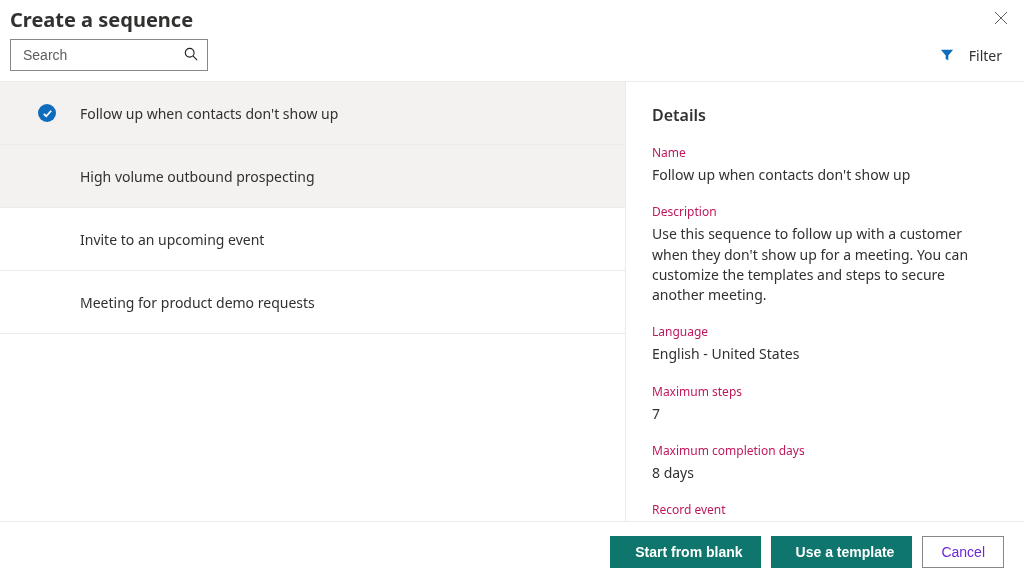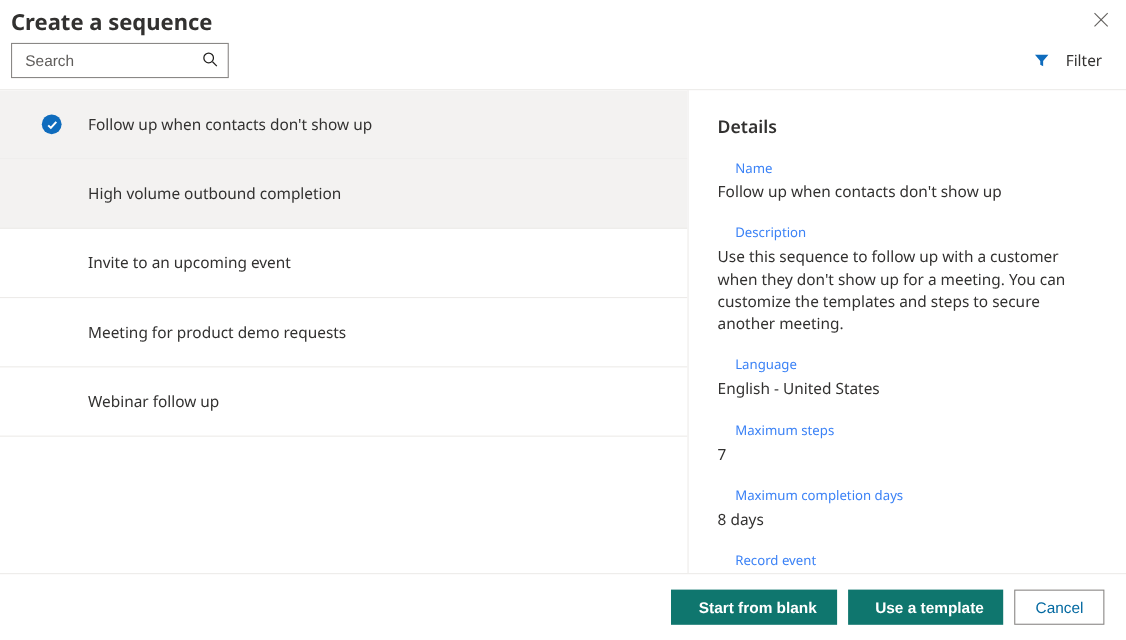--- a/index.html
+++ b/index.html
@@ -19,26 +19,26 @@
   .list-panel { width: 626px; border-right: 1px solid #edebe9; overflow-y: auto; }
   .list-item { display: flex; align-items: center; height: 63px; padding: 0 14px 0 38px; border-bottom: 1px solid #edebe9; cursor: pointer; font-size: 14px; color: #323130; position: relative; }
   .list-item.selected { background: #f3f2f1; }
   .list-item.hover { background: #f3f2f1; }
   .check { position: absolute; left: 38px; width: 18px; height: 18px; border-radius: 50%; background: #0f6cbd; display: flex; align-items: center; justify-content: center; }
   .check svg { color: #fff; }
   .item-label { padding-left: 42px; }
   .details-panel { flex: 1; padding: 22px 26px 10px 26px; overflow-y: auto; }
   .details-title { font-size: 16px; font-weight: 600; margin-bottom: 18px; color: #323130; }
   .field { margin-bottom: 18px; }
-  .field-label { font-size: 12px; color: #3b82f6; margin-bottom: 4px; margin-left: 16px; }
+  .field-label { font-size: 12px; color: #be185d; margin-bottom: 4px; }
   .field-value { font-size: 14px; color: #323130; line-height: 1.45; }
   .footer { display: flex; justify-content: flex-end; gap: 10px; padding: 14px 20px; border-top: 1px solid #edebe9; }
   .btn { height: 32px; padding: 0 18px; font-size: 14px; font-weight: 600; border: none; cursor: pointer; display: inline-flex; align-items: center; }
   .btn-primary { background: #0f766e; color: #fff; padding-left: 25px; }
-  .btn-secondary { background: #fff; color: #0369a1; border: 1px solid #8a8886; font-weight: 400; }
+  .btn-secondary { background: #fff; color: #6d28d9; border: 1px solid #8a8886; font-weight: 400; }
 </style>
 </head>
 <body>
 <div class="root">
 
   <div class="header">
     <div class="title">Create a sequence</div>
     <div class="close">
       <svg width="14" height="14" viewBox="0 0 14 14" fill="none" stroke="currentColor" stroke-width="1">
           <line x1="1" y1="1" x2="13" y2="13"></line>
@@ -69,30 +69,27 @@
     <div class="list-panel">
       <div class="list-item selected">
         <span class="check">
           <svg width="11" height="11" viewBox="0 0 12 12" fill="none" stroke="currentColor" stroke-width="2">
               <polyline points="2,6.5 4.6,9 10,3"></polyline>
             </svg>
         </span>
         <span class="item-label">Follow up when contacts don't show up</span>
       </div>
       <div class="list-item hover">
-        <span class="item-label">High volume outbound completion</span>
+        <span class="item-label">High volume outbound prospecting</span>
       </div>
       <div class="list-item">
         <span class="item-label">Invite to an upcoming event</span>
       </div>
       <div class="list-item">
         <span class="item-label">Meeting for product demo requests</span>
-      </div>
-      <div class="list-item">
-        <span class="item-label">Webinar follow up</span>
       </div>
     </div>
 
     <div class="details-panel">
       <div class="details-title">Details</div>
       <div class="field">
         <div class="field-label">Name</div>
         <div class="field-value">Follow up when contacts don't show up</div>
       </div>
       <div class="field">

